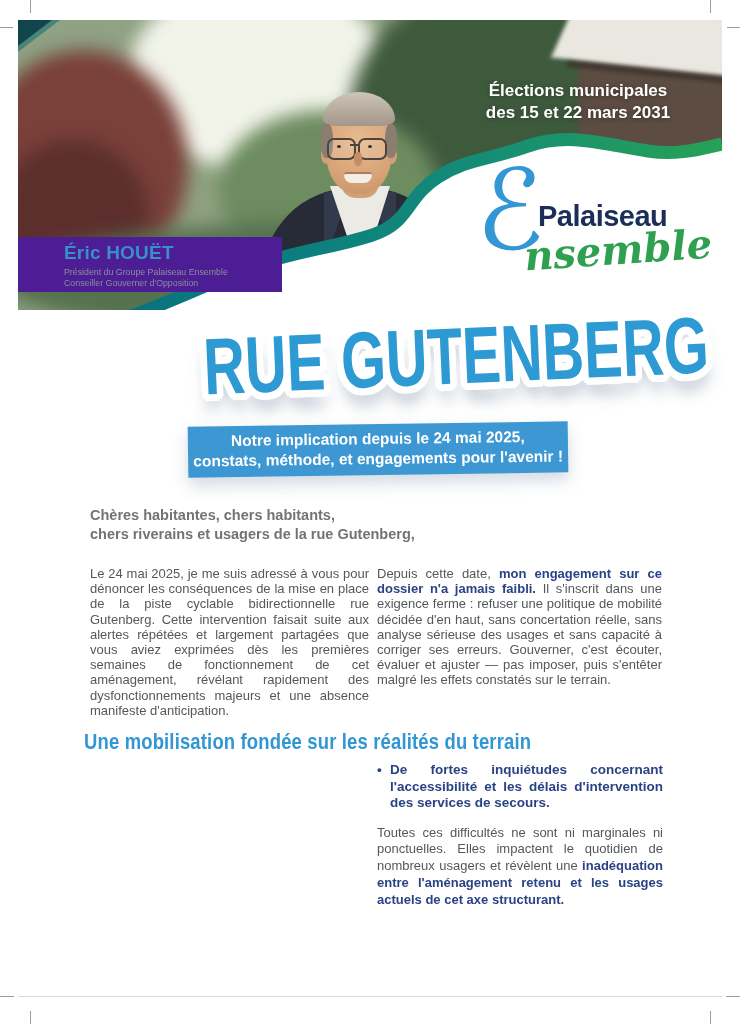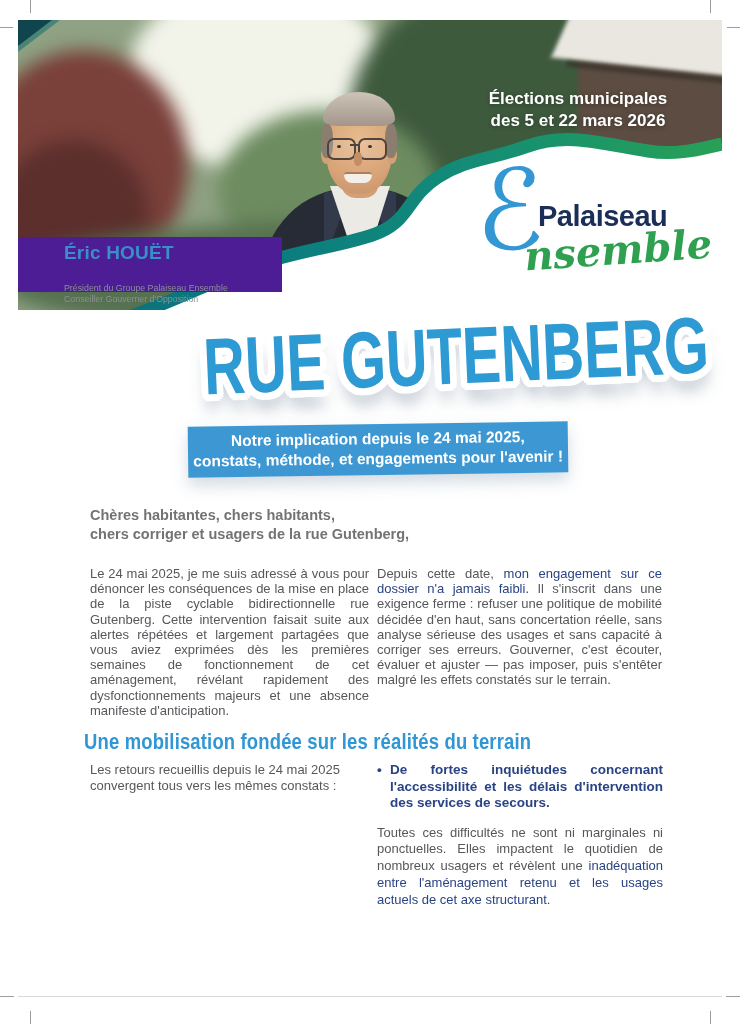--- a/index.html
+++ b/index.html
@@ -41,29 +41,29 @@
   .bridge{position:absolute;left:332px;top:124px;width:10px;height:2px;background:#4e443c;}
   .eye{position:absolute;top:125px;width:4px;height:3px;background:#3a2f28;border-radius:50%;}
   .nose{position:absolute;left:336px;top:132px;width:8px;height:14px;background:#c68e64;border-radius:40%;}
   .mouth{position:absolute;left:326px;top:152px;width:28px;height:9px;background:#f3efe8;
          border-radius:3px 3px 8px 8px;border-top:2px solid #b07a5c;}
 
   
   .wave{position:absolute;left:0;top:0;z-index:5;}
 
   
-  .elections{position:absolute;left:440px;top:68px;width:240px;z-index:4;text-align:center;
+  .elections{position:absolute;left:440px;top:60px;width:240px;z-index:4;text-align:center;
              color:#fff;font-weight:bold;font-size:17px;line-height:22px;
              text-shadow:0 1px 5px rgba(0,0,0,0.35);}
 
   
   .namebox{position:absolute;left:0;top:217px;width:218px;height:50px;background:#4c1d95;z-index:6;
            padding:5px 0 0 46px;box-sizing:content-box;}
   .namebox .nm{color:#3a8fc8;font-weight:bold;font-size:19px;letter-spacing:0.2px;}
-  .namebox .rl{color:#8b9096;font-size:8.8px;line-height:10.8px;margin-top:19px;}
+  .namebox .rl{color:#8b9096;font-size:8.8px;line-height:10.8px;margin-top:3px;}
 
   
   .logo{position:absolute;left:452px;top:140px;width:245px;height:150px;z-index:6;}
   .logo-e{position:absolute;left:6px;top:-6px;font-size:112px;line-height:112px;color:#3397d3;
           font-family:"DejaVu Sans",sans-serif;font-style:italic;}
   .logo-top{position:absolute;left:68px;top:40px;font-weight:bold;font-size:29px;color:#1b2e58;letter-spacing:-0.5px;}
   .logo-script{position:absolute;left:54px;top:66px;font-family:"DejaVu Serif",serif;font-style:italic;
           font-weight:bold;font-size:40px;color:#2ea04f;transform:rotate(-4deg);}
 
   
@@ -81,21 +81,21 @@
   .banner{position:absolute;left:188px;top:424px;width:380px;background:#3c97d3;color:#ffffff;z-index:7;
       text-align:center;font-weight:bold;font-size:15.5px;line-height:19.5px;padding:5px 0 7px;
       transform:rotate(-0.8deg);box-shadow:0 8px 16px rgba(110,135,160,0.30);}
 
   
   .salutation{position:absolute;left:90px;top:506px;font-weight:bold;color:#737373;
       font-size:14.5px;line-height:18.5px;}
   .col{position:absolute;top:566px;font-size:13px;line-height:15.2px;color:#55575a;text-align:justify;}
   .col-left{left:90px;width:279px;}
   .col-right{left:377px;width:285px;}
-  .bnavy{color:#2a4384;font-weight:normal;}
+  .bnavy{color:#2a4384;font-weight:bold;}
 
   .section-heading{position:absolute;left:84px;top:729px;z-index:2;}
   .section-heading span{display:inline-block;white-space:nowrap;font-weight:bold;font-size:22.5px;
       color:#3096d4;transform:scaleX(0.82);transform-origin:left center;letter-spacing:0.2px;}
 
   .list-left{position:absolute;left:90px;top:762px;width:282px;}
   .list-right{position:absolute;left:377px;top:762px;width:286px;}
   .list-intro{font-size:13px;line-height:15.6px;color:#55575a;}
   ul.bullets{list-style:none;margin:12px 0 0 0;padding:0;}
   ul.bullets li{position:relative;padding-left:13px;margin-bottom:11px;
@@ -177,21 +177,21 @@
                C 140 288, 185 266, 230 248
                C 280 229, 330 226, 362 212
                C 392 199, 390 176, 420 157
                C 448 139, 470 140, 510 126
                C 550 112, 585 124, 630 131
                C 660 136, 685 128, 704 124" fill="none" stroke="url(#bandgrad)" stroke-width="13"></path>
     </svg>
 
     <div class="elections">
       <div>Élections municipales</div>
-      <div>des 5 et 22 mars 2026</div>
+      <div>des 15 et 22 mars 2031</div>
     </div>
 
     <div class="namebox">
       <div class="nm">Éric HOUËT</div>
       <div class="rl">
         <div>Président du Groupe Palaiseau Ensemble</div>
         <div>Conseiller Gouverner d'Opposition</div>
       </div>
     </div>
 
@@ -206,37 +206,36 @@
     <span class="title-text">RUE GUTENBERG</span>
   </div>
 
   <div class="banner">
     <div>Notre implication depuis le 24 mai 2025,</div>
     <div>constats, méthode, et engagements pour l'avenir !</div>
   </div>
 
   <div class="salutation">
     <div>Chères habitantes, chers habitants,</div>
-    <div>chers corriger et usagers de la rue Gutenberg,</div>
+    <div>chers riverains et usagers de la rue Gutenberg,</div>
   </div>
 
   <div class="col col-left">
     <span>Le 24 mai 2025, je me suis adressé à vous pour dénoncer les conséquences de la mise en place de la piste cyclable bidirectionnelle rue Gutenberg. Cette intervention faisait suite aux alertes répétées et largement partagées que vous aviez exprimées dès les premières semaines de fonctionnement de cet aménagement, révélant rapidement des dysfonctionnements majeurs et une absence manifeste d'anticipation.</span>
   </div>
 
   <div class="col col-right">
     <span>Depuis cette date, </span><span class="bnavy">mon engagement sur ce dossier n'a jamais faibli.</span><span> Il s'inscrit dans une exigence ferme : refuser une politique de mobilité décidée d'en haut, sans concertation réelle, sans analyse sérieuse des usages et sans capacité à corriger ses erreurs. Gouverner, c'est écouter, évaluer et ajuster — pas imposer, puis s'entêter malgré les effets constatés sur le terrain.</span>
   </div>
 
   <div class="section-heading">
     <span>Une mobilisation fondée sur les réalités du terrain</span>
   </div>
 
   <div class="list-left">
-    <div class="list-intro">Les retours recueillis depuis le 24 mai 2025 convergent tous vers les mêmes constats :</div>
   </div>
 
   <div class="list-right">
     <ul class="bullets" style="margin-top:0;">
       <li>De fortes inquiétudes concernant l'accessibilité et les délais d'intervention des services de secours.</li>
     </ul>
     <div class="closing">
       <span>Toutes ces difficultés ne sont ni marginales ni ponctuelles. Elles impactent le quotidien de nombreux usagers et révèlent une </span><span class="bnavy">inadéquation entre l'aménagement retenu et les usages actuels de cet axe structurant.</span>
     </div>
   </div>

